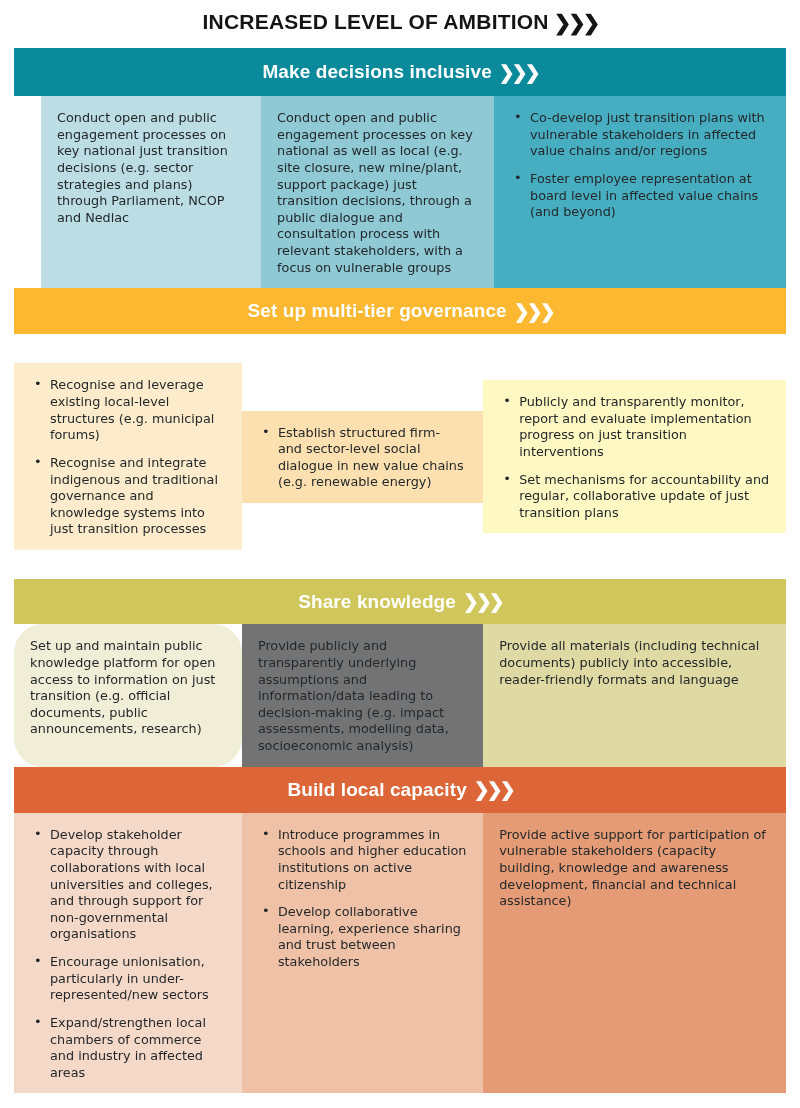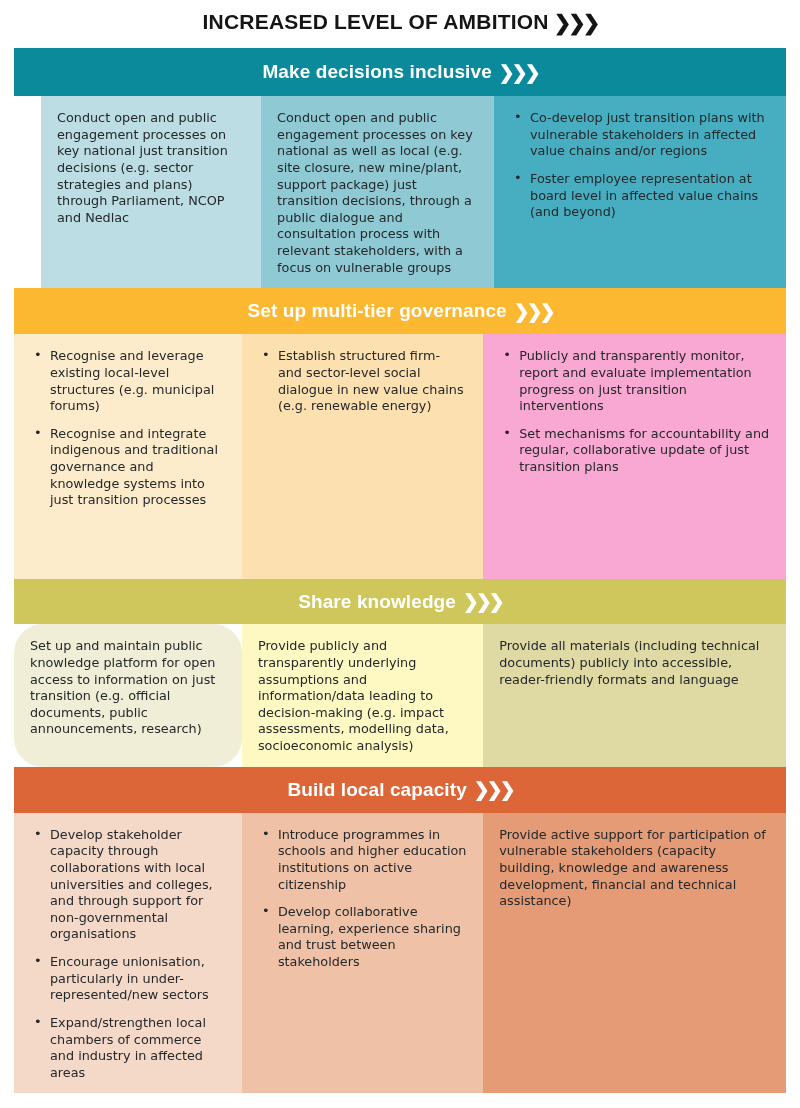--- a/index.html
+++ b/index.html
@@ -120,27 +120,27 @@
   .s1 .section-header { background: #0a8a9b; height: 48px; }
   .s1 .c1 { background: #bbdde3; margin-left: 27px; }
   .s1 .c2 { background: #8ec9d4; }
   .s1 .c3 { background: #46aec0; }
   .s1 .cols { min-height: 192px; }
 
   
   .s2 .section-header { background: #fcb830; height: 46px; }
   .s2 .c1 { background: #fdeccb; }
   .s2 .c2 { background: #fde0b0; }
-  .s2 .c3 { background: #f9a8d4; }
-  .s2 .cols { min-height: 245px; }
+  .s2 .c3 { background: #fef9c3; }
+  .s2 .cols { min-height: 245px; align-items: center; }
 
   
   .s3 .section-header { background: #cfc75b; height: 45px; }
   .s3 .c1 { background: #f0eed6; border-radius: 29px; }
-  .s3 .c2 { background: #fef9c3; }
+  .s3 .c2 { background: #737373; }
   .s3 .c3 { background: #dfdaa4; }
   .s3 .cols { min-height: 139px; }
 
   
   .s4 .section-header { background: #dc6637; height: 46px; }
   .s4 .c1 { background: #f5d9c8; }
   .s4 .c2 { background: #efc2a7; }
   .s4 .c3 { background: #e59b75; }
   .s4 .cols { min-height: 272px; }
 </style>

